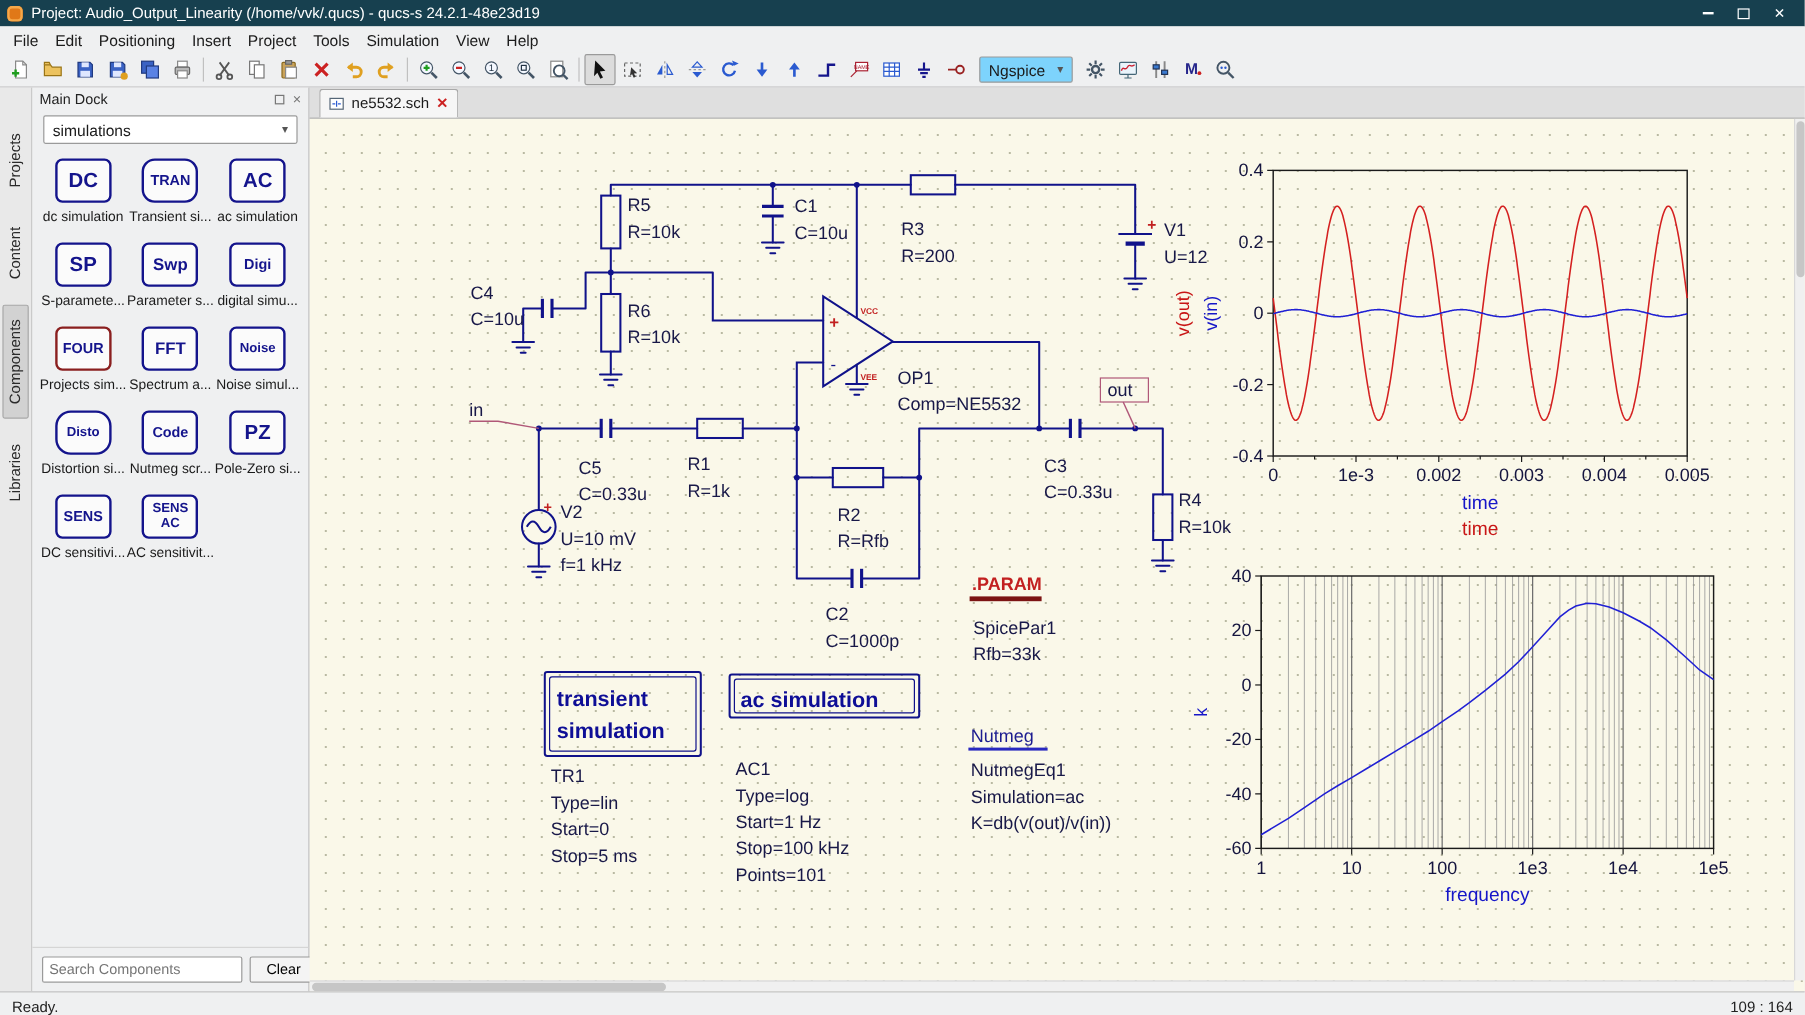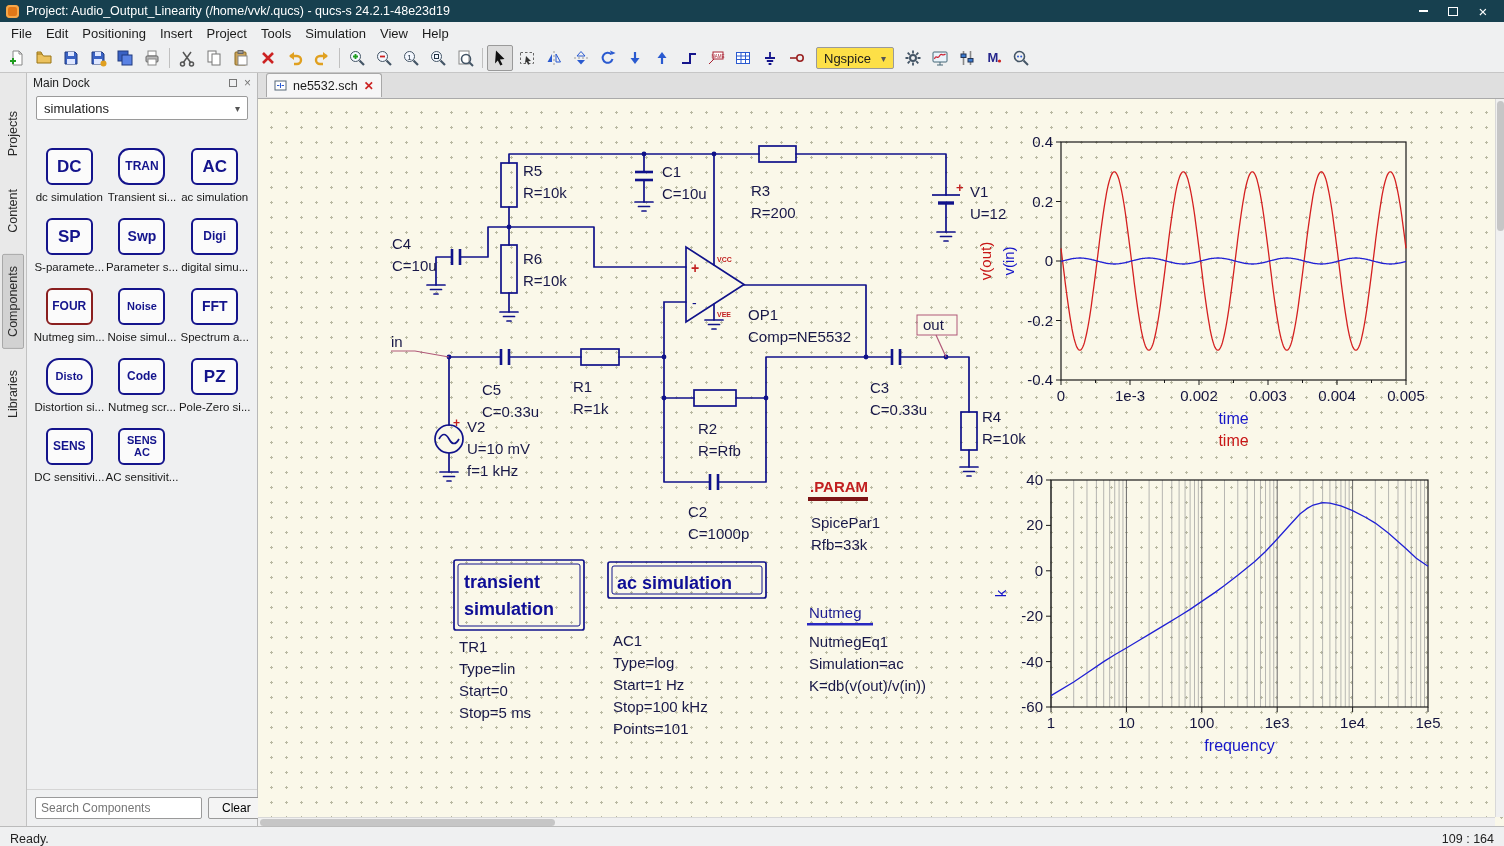--- a/index.html
+++ b/index.html
@@ -14,42 +14,42 @@
 .maxbox{width:10px;height:9px;border:1.5px solid #fff}
 
 .menubar{height:22px;background:#eff0f1;display:flex;align-items:center;padding-left:4px}
 .menuitem{padding:2px 7px;font-size:13px;color:#1b1b1b}
 
 .toolbar{height:29px;background:#eff0f1;border-bottom:1px solid #c6c6c6;display:flex;align-items:center;gap:1px;padding:0 4px}
 .tb{width:26px;height:26px;display:flex;align-items:center;justify-content:center;background:transparent;border:1px solid transparent;padding:0;flex:0 0 auto}
 .tb svg{width:18px;height:18px}
 .tb.pressed{background:#dcdcdc;border:1px solid #9a9a9a;border-radius:2px}
 .tsep{width:1px;height:20px;background:#c0c0c0;margin:0 3px;flex:0 0 auto}
-.combo{height:22px;border:1px solid #9a9a9a;background:#fde047;border-radius:2px;display:flex;align-items:center;gap:10px;padding:0 7px;font-size:13px;margin:0 5px;flex:0 0 auto}
+.combo{height:22px;border:1px solid #9a9a9a;background:#7dd3fc;border-radius:2px;display:flex;align-items:center;gap:10px;padding:0 7px;font-size:13px;margin:0 5px;flex:0 0 auto}
 .carrow{font-size:10px;color:#555}
 
 .main{display:flex;height:753px}
 .docktabs{width:27px;background:#e9e9e9;border-right:1px solid #c2c2c2;display:flex;flex-direction:column;align-items:center;padding-top:26px;gap:9px;flex:0 0 auto}
 .vtab{writing-mode:vertical-rl;transform:rotate(180deg);font-size:12.5px;color:#2a2a2a;padding:11px 3px;border:1px solid transparent;border-radius:2px}
 .vtab.sel{background:#d2d2d2;border-color:#a8a8a8}
 .dock{width:231px;background:#eff0f1;border-right:1px solid #b8b8b8;display:flex;flex-direction:column;flex:0 0 auto}
 .dockhead{height:20px;display:flex;align-items:center;justify-content:space-between;padding:0 6px;font-size:12px;color:#222}
 .dockhead .hicons{display:flex;gap:7px;align-items:center;color:#777}
 .floatico{width:8px;height:8px;border:1px solid #777;display:inline-block}
-.dockcombo{margin:3px 9px 20px;height:24px;background:#fff;border:1px solid #9a9a9a;border-radius:2px;display:flex;align-items:center;justify-content:space-between;padding:0 7px;font-size:13px}
+.dockcombo{margin:3px 9px 4px;height:24px;background:#fff;border:1px solid #9a9a9a;border-radius:2px;display:flex;align-items:center;justify-content:space-between;padding:0 7px;font-size:13px}
 .compgrid{flex:1;display:grid;grid-template-columns:1fr 1fr 1fr;align-content:start;padding:8px 6px;overflow:hidden}
 .comp{display:flex;flex-direction:column;align-items:center;height:70px}
 .compicon{width:47px;height:37px;border:2px solid #14148c;border-radius:6px;background:#fbfbfb;display:flex;align-items:center;justify-content:center;font-weight:bold;color:#14148c;text-align:center;line-height:1.05;padding:1px}
 .complabel{margin-top:6px;font-size:11.5px;color:#1a1a1a;white-space:nowrap}
 .searchrow{display:flex;gap:6px;padding:7px 8px;border-top:1px solid #d5d5d5}
 .searchrow input{flex:1;height:22px;border:1px solid #9a9a9a;border-radius:2px;font-size:12px;padding:0 5px;font-family:"Liberation Sans",sans-serif;color:#333;background:#fff}
 .clearbtn{height:22px;padding:0 13px;font-size:12px;background:#f4f4f4;border:1px solid #9a9a9a;border-radius:2px;font-family:"Liberation Sans",sans-serif}
 
 .editor{flex:1;display:flex;flex-direction:column;min-width:0}
-.tabbar{height:26px;background:#dfdfdf;border-bottom:1px solid #aaa;display:flex;align-items:flex-start}
+.tabbar{height:26px;background:#dfdfdf;border-bottom:1px solid #aaa;display:flex;align-items:center}
 .doctab{display:inline-flex;align-items:center;gap:6px;margin-left:8px;height:24px;padding:0 7px;background:#f6f6f6;border:1px solid #a8a8a8;border-bottom:none;border-radius:3px 3px 0 0;font-size:12.5px}
 .tabclose{color:#c22;font-weight:bold;font-size:12px;line-height:1}
 .canvas{flex:1;position:relative;background:#faf8e9;background-image:radial-gradient(circle,#b9b9a2 1px,transparent 1.1px);background-size:15px 15px;background-position:6px 6px;overflow:hidden}
 .canvas svg{display:block}
 .vscroll{position:absolute;top:0;right:0;width:9px;bottom:9px;background:#f0f0f0;border-left:1px solid #d8d8d8}
 .vthumb{position:absolute;top:2px;left:1px;width:7px;height:130px;background:#c6c6c6;border-radius:4px}
 .hscroll{position:absolute;left:0;right:9px;bottom:0;height:9px;background:#f0f0f0;border-top:1px solid #d8d8d8}
 .hthumb{position:absolute;left:2px;top:1px;height:7px;width:295px;background:#c6c6c6;border-radius:4px}
 
 .statusbar{height:20px;background:#eff0f1;border-top:1px solid #bbb;display:flex;align-items:flex-end;justify-content:space-between;padding:0 10px;font-size:12.5px;color:#222}
@@ -364,29 +364,29 @@
         <div class="comp">
           <div class="compicon" style="font-size: 14px;">Swp</div>
           <div class="complabel">Parameter s...</div>
         </div>
         <div class="comp">
           <div class="compicon" style="font-size: 12px;">Digi</div>
           <div class="complabel">digital simu...</div>
         </div>
         <div class="comp">
           <div class="compicon" style="border-color: rgb(138, 31, 31); font-size: 12px;">FOUR</div>
-          <div class="complabel">Nutmeg sim...</div>
+          <div class="complabel">Projects sim...</div>
+        </div>
+        <div class="comp">
+          <div class="compicon" style="font-size: 14px;">FFT</div>
+          <div class="complabel">Spectrum a...</div>
         </div>
         <div class="comp">
           <div class="compicon" style="font-size: 11px;">Noise</div>
           <div class="complabel">Noise simul...</div>
-        </div>
-        <div class="comp">
-          <div class="compicon" style="font-size: 14px;">FFT</div>
-          <div class="complabel">Spectrum a...</div>
         </div>
         <div class="comp">
           <div class="compicon" style="font-size: 11px; border-radius: 13px;">Disto</div>
           <div class="complabel">Distortion si...</div>
         </div>
         <div class="comp">
           <div class="compicon" style="font-size: 12px;">Code</div>
           <div class="complabel">Nutmeg scr...</div>
         </div>
         <div class="comp">

